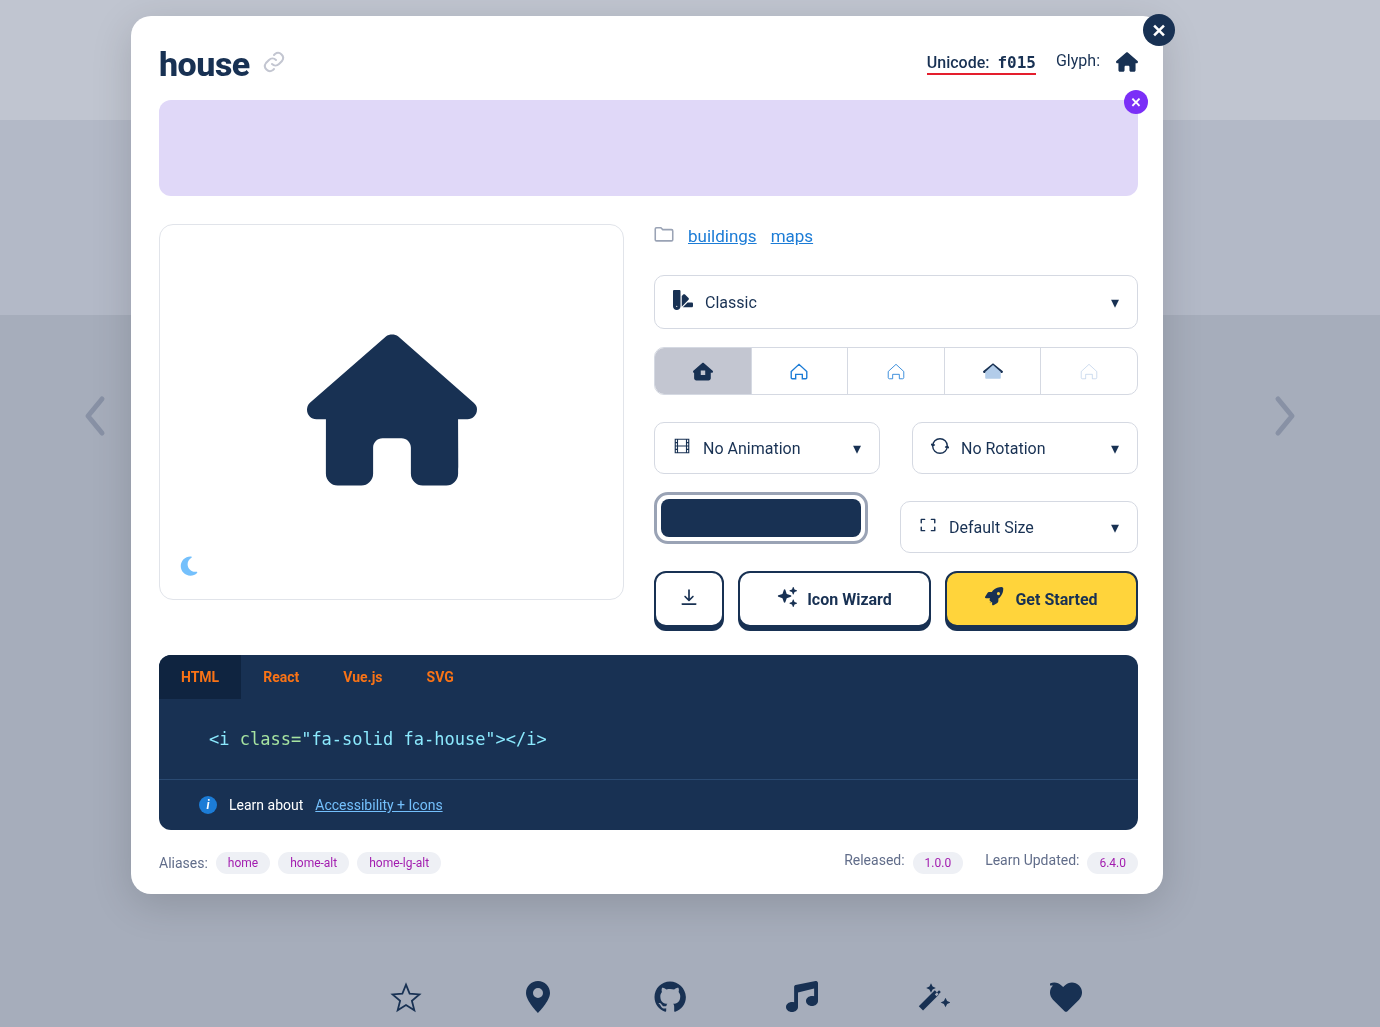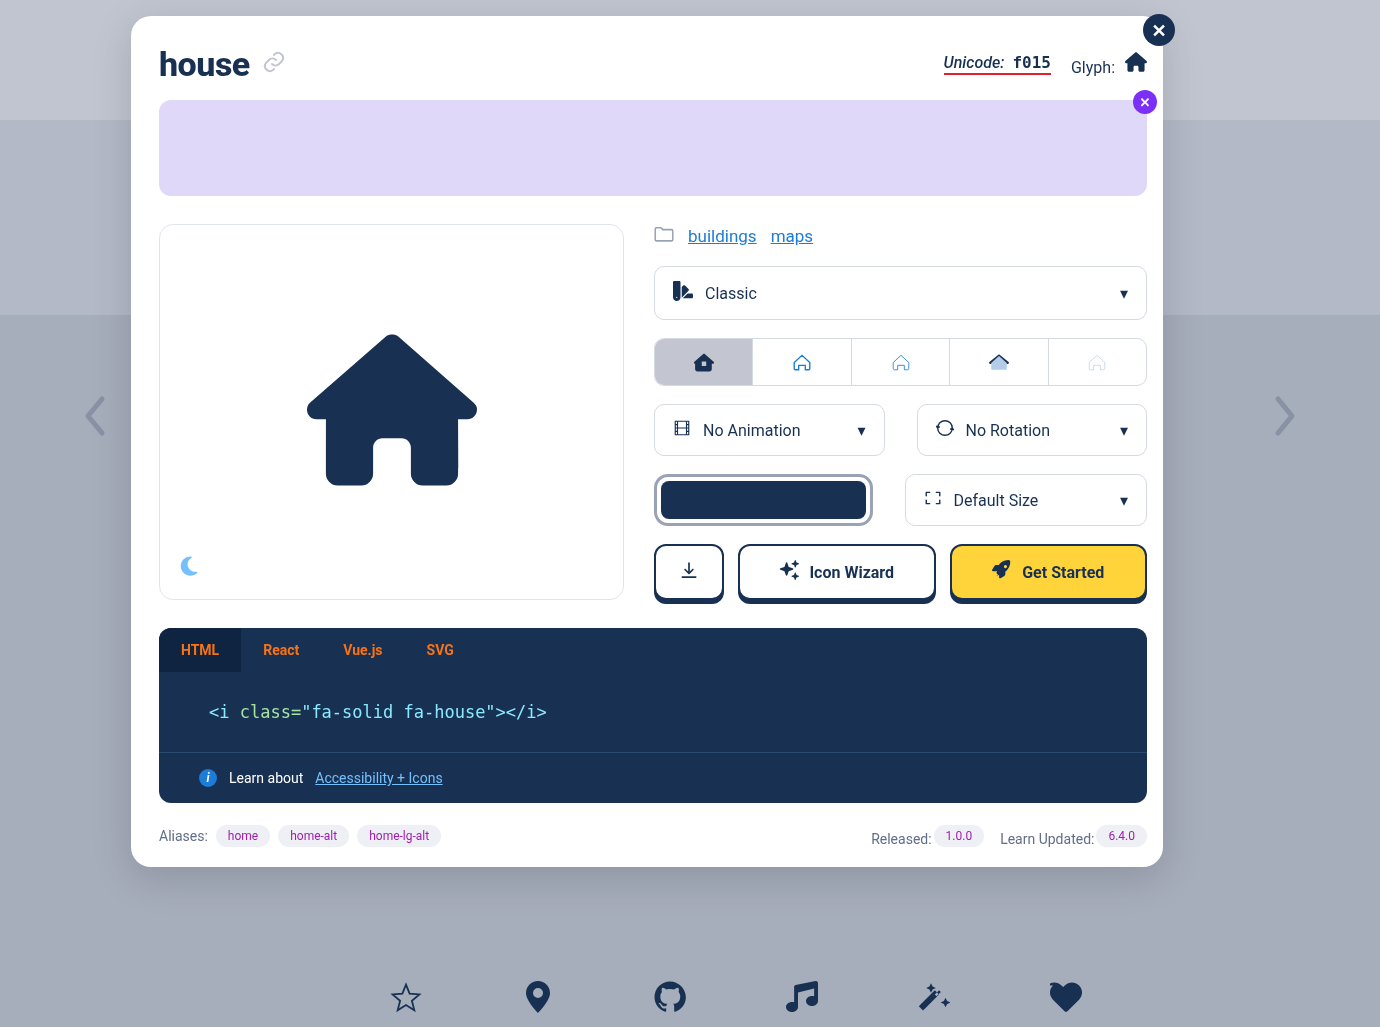--- a/index.html
+++ b/index.html
@@ -34,40 +34,40 @@
   top: -2px;
   width: 32px; height: 32px;
   background: #183153;
   border-radius: 50%;
   color: #fff;
   display: flex; align-items: center; justify-content: center;
   cursor: pointer;
   font-size: 18px;
   font-weight: bold;
 }
-.modal-inner { padding: 28px 16px 20px 28px; }
+.modal-inner { padding: 28px 25px 20px 28px; }
 .header {
   display: flex;
   align-items: center;
   justify-content: space-between;
   margin-bottom: 16px;
 }
 .title-wrap { display: flex; align-items: center; gap: 12px; }
 .title {
   font-size: 34px;
   font-weight: 800;
   color: #183153;
   letter-spacing: -0.5px;
 }
 .link-icon { color: #c3c6d1; }
 .header-meta { display: flex; align-items: center; gap: 20px; color: #183153; font-size: 16px; }
 .unicode-wrap { display: flex; align-items: center; gap: 8px; border-bottom: 2px solid #e41e2d; padding-bottom: 1px; }
-.unicode-label { font-weight: 500; font-style: italic; }
+.unicode-label { font-weight: 500; }
 .unicode-value { font-family: monospace; font-weight: 600; }
-.glyph-wrap { display: flex; align-items: flex-end; gap: 10px; }
+.glyph-wrap { display: flex; align-items: flex-start; gap: 16px; }
 .glyph-icon { color: #183153; }
 .ad-banner {
   position: relative;
   background: #e0d8f8;
   border-radius: 12px;
   height: 96px;
   margin-bottom: 28px;
 }
 .ad-close {
   position: absolute;
@@ -102,20 +102,21 @@
 .select-box {
   border: 1px solid #d5d9e2;
   border-radius: 10px;
   padding: 14px 18px;
   display: flex; align-items: center; gap: 12px;
   color: #183153;
   font-size: 16px;
   cursor: pointer;
   background: #fff;
   position: relative;
+  margin-top: 9px;
 }
 .select-box .caret { margin-left: auto; color: #183153; }
 .style-tabs {
   display: flex;
   border: 1px solid #d5d9e2;
   border-radius: 10px;
   overflow: hidden;
 }
 .style-tab {
   flex: 1;
@@ -203,21 +204,21 @@
   font-size: 14px;
 }
 .aliases { display: flex; align-items: center; gap: 8px; }
 .alias-pill {
   background: #eef0f5;
   padding: 4px 12px;
   border-radius: 14px;
   font-size: 12px;
   color: #a21caf;
 }
-.release-info { display: flex; align-items: flex-end; gap: 2px; }
+.release-info { display: flex; align-items: flex-start; gap: 8px; }
 .nav-arrow {
   position: absolute;
   top: 395px;
   color: #8891a5;
   cursor: pointer;
 }
 .nav-arrow.left { left: 82px; }
 .nav-arrow.right { right: 82px; }
 .bottom-icons {
   position: absolute;

